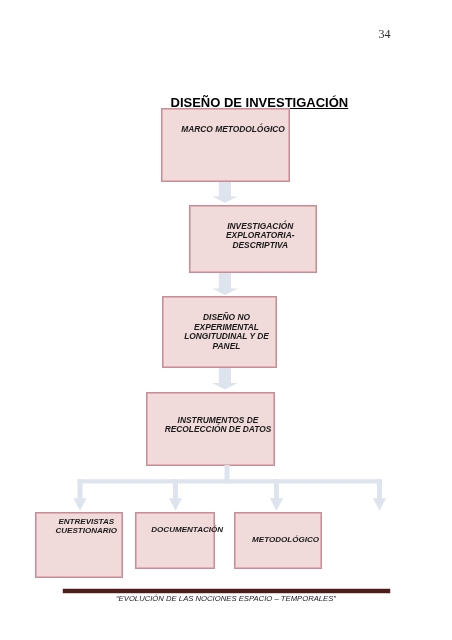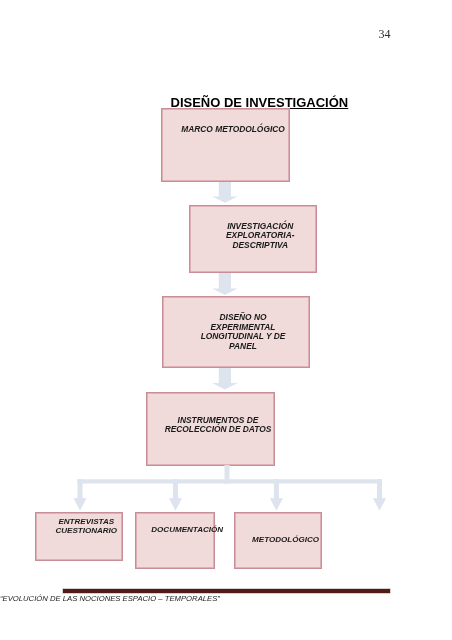--- a/index.html
+++ b/index.html
@@ -4,44 +4,44 @@
 <style>
   html,body{margin:0;padding:0;}
   body{width:452px;height:640px;background:#ffffff;font-family:"Liberation Sans",sans-serif;overflow:hidden;position:relative;}
   .page{position:absolute;left:0;top:0;width:452px;height:640px;transform:translateZ(0);}
   .pagenum{position:absolute;left:378.6px;top:26.5px;font-family:"Liberation Serif",serif;font-size:12px;color:#2b2b2b;}
   .title{position:absolute;left:170.5px;top:75px;font-size:13px;font-weight:bold;text-decoration:underline;text-underline-offset:1.2px;color:#000;margin-top:20px;}
   .box{position:absolute;box-sizing:border-box;border:1px solid #c98d97;background:#f0dbda;box-shadow:inset 0 0 0 0.8px #d9a4a9;}
   .box span{position:absolute;left:0;right:0;text-align:center;font-size:8.4px;font-weight:bold;font-style:italic;color:#1a1a1a;line-height:9.4px;padding-left:15px;}
   .leaf span{font-size:8.05px;line-height:8.8px;}
   .footer-rule{position:absolute;left:63px;top:589px;width:326.5px;height:4px;background:#4f1c1c;box-shadow:0 0 0 0.5px rgba(79,28,28,.45);}
-  .footer-text{position:absolute;left:0;top:594px;width:452px;text-align:left;font-size:7.7px;font-style:italic;color:#222;}
+  .footer-text{position:absolute;left:0;top:594px;width:452px;text-align:center;font-size:7.7px;font-style:italic;color:#222;}
   svg.arrows{position:absolute;left:0;top:0;width:452px;height:640px;}
 </style>
 </head>
 <body>
 
 <div class="page">
   <div class="pagenum">34</div>
   <div class="title">DISEÑO DE INVESTIGACIÓN</div>
 
   <div class="box" style="left:161px;top:108px;width:129px;height:74px;">
     <span style="top:16px">MARCO METODOLÓGICO</span>
   </div>
   <div class="box" style="left:161.5px;top:204.8px;width:128.5px;height:68.6px;margin-left:27px;">
     <span style="top:16px">INVESTIGACIÓN<br>EXPLORATORIA-<br>DESCRIPTIVA</span>
   </div>
-  <div class="box" style="left:161.5px;top:296.3px;width:148px;height:71.4px;">
+  <div class="box" style="left:161.5px;top:296.3px;width:115px;height:71.4px;">
     <span style="top:16px">DISEÑO NO<br>EXPERIMENTAL<br>LONGITUDINAL Y DE<br>PANEL</span>
   </div>
   <div class="box" style="left:146px;top:392px;width:129px;height:74px;">
     <span style="top:23px">INSTRUMENTOS DE<br>RECOLECCIÓN DE DATOS</span>
   </div>
 
-  <div class="box leaf" style="left:34.5px;top:512.4px;width:88.5px;height:49px;">
+  <div class="box leaf" style="left:34.5px;top:512.4px;width:88.5px;height:66px;">
     <span style="top:5px">ENTREVISTAS<br>CUESTIONARIO</span>
   </div>
   <div class="box leaf" style="left:135.3px;top:512.4px;width:80px;height:56.6px;">
     <span style="top:13px">DOCUMENTACIÓN</span>
   </div>
   <div class="box leaf" style="left:234px;top:512.4px;width:88.1px;height:56.6px;">
     <span style="top:23px">METODOLÓGICO</span>
   </div>
 
   <svg class="arrows" viewBox="0 0 452 640">

